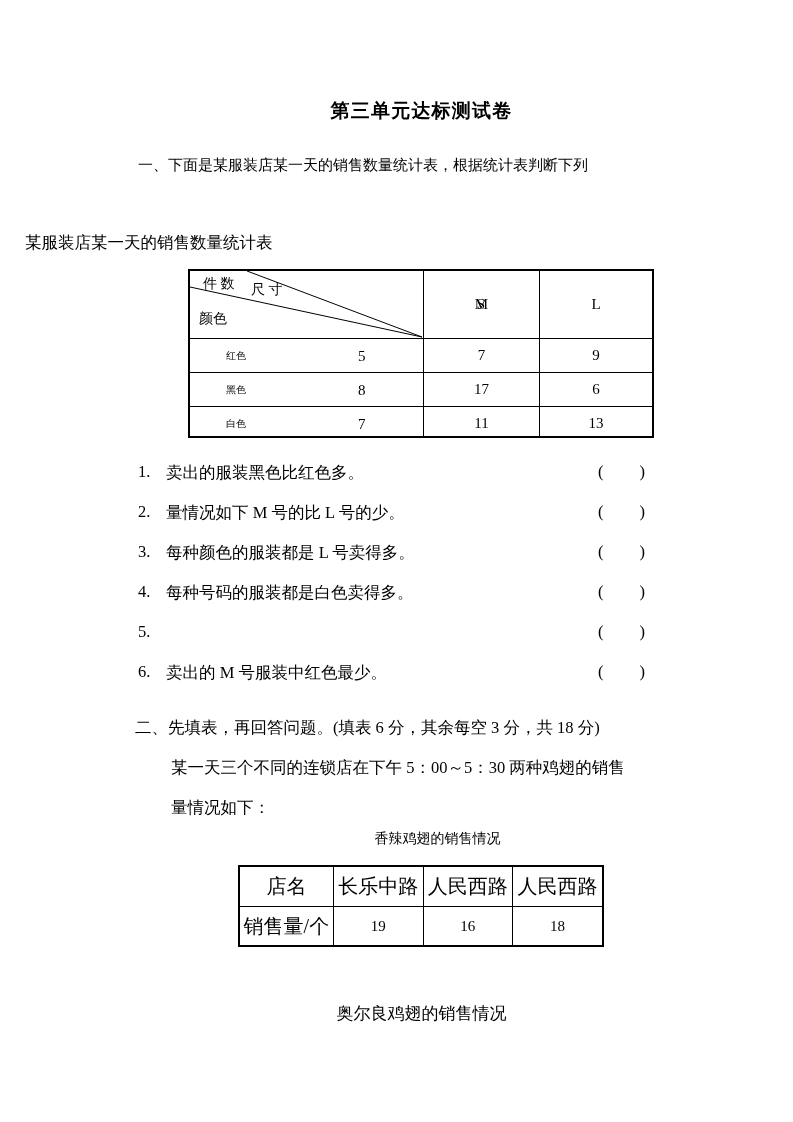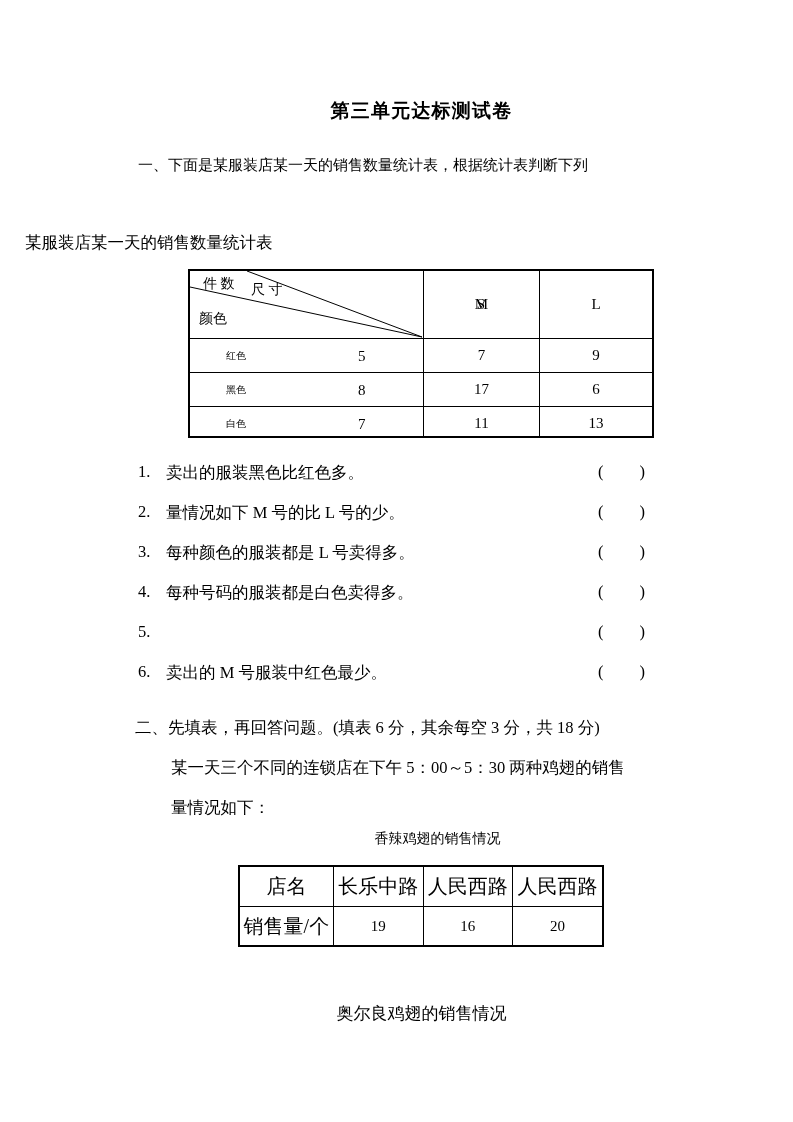--- a/index.html
+++ b/index.html
@@ -307,21 +307,21 @@
         <tr>
       <td class="c0">店名</td>
       <td class="c1">长乐中路</td>
       <td class="c2">人民西路</td>
       <td class="c3">人民西路</td>
     </tr>
     <tr>
       <td class="c0">销售量/个</td>
       <td class="c1 num">19</td>
       <td class="c2 num">16</td>
-      <td class="c3 num">20</td>
+      <td class="c3 num">18</td>
     </tr>
   </tbody>
     </table>
   <div class="tbl2-outer"></div>
 
   <div class="tbl3-caption">奥尔良鸡翅的销售情况</div>
 
 </div>
 
 </body></html>

